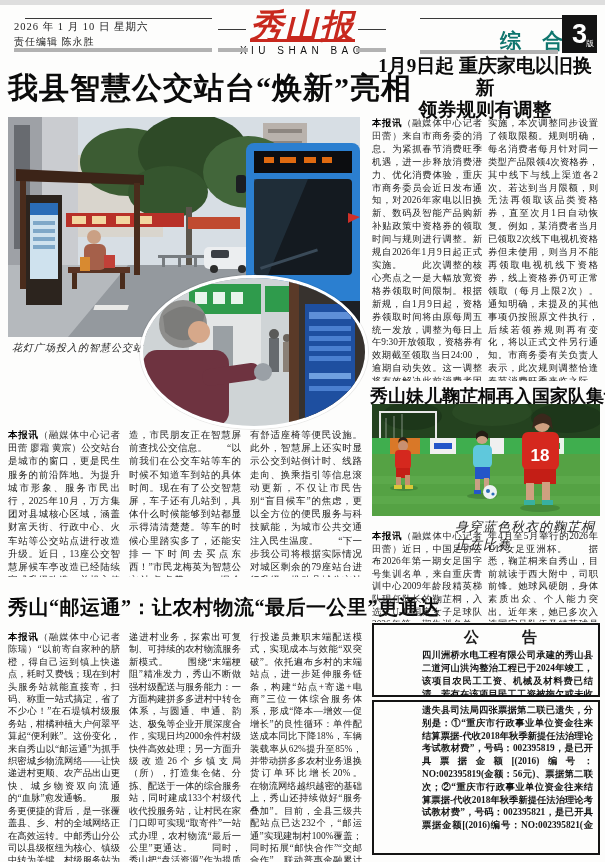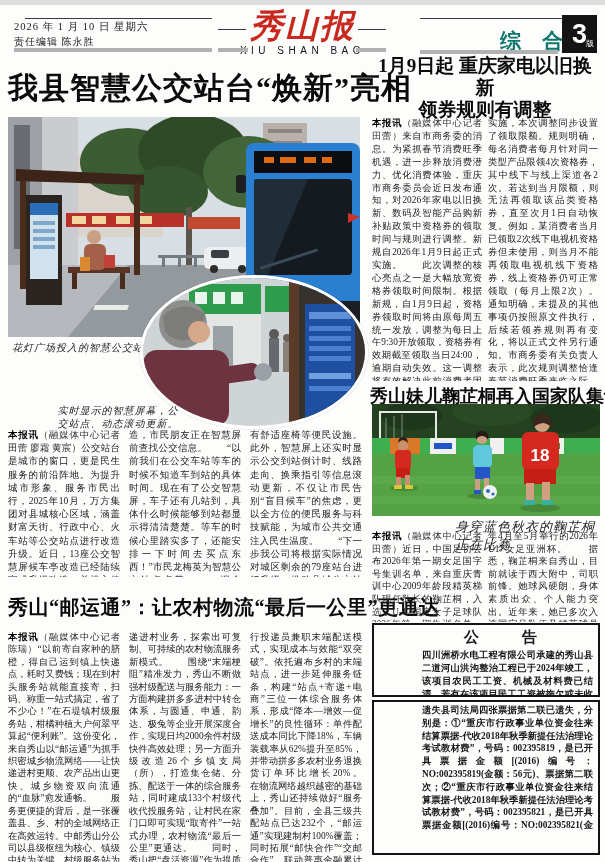--- a/index.html
+++ b/index.html
@@ -47,21 +47,21 @@
 
 <div class="page">
 
   <div class="abs rule" style="left:25px;top:13px;width:187px;"></div>
   <div class="abs date-line" style="left:14px;top:15px;">2026 年 1 月 10 日 星期六</div>
   <div class="abs editor-line" style="left:14px;top:30px;">责任编辑 陈永胜</div>
   <div class="abs graybar" style="left:14px;top:43px;width:198px;"></div>
 
   <div class="abs rule" style="left:218px;top:24px;width:28px;"></div>
   <div class="abs rule" style="left:358px;top:24px;width:28px;"></div>
-  <div class="abs masthead" style="left:225px;top:3px;width:155px;">秀山报</div>
+  <div class="abs masthead" style="left:225px;top:3px;width:155px;text-decoration:underline;">秀山报</div>
   <div class="abs pinyin" style="left:225px;top:40px;width:155px;">XIU SHAN BAO</div>
   <div class="abs graybar" style="left:218px;top:43px;width:30px;"></div>
   <div class="abs graybar" style="left:356px;top:43px;width:30px;"></div>
 
   <div class="abs rule" style="left:420px;top:13px;width:177px;"></div>
   <div class="abs section-label" style="left:500px;top:22px;">综 合</div>
   <div class="abs pagenum-box" style="left:562px;top:10px;width:35px;height:38px;">
     <div class="pagenum">3</div>
     <div class="pageunit">版</div>
   </div>
@@ -187,24 +187,20 @@
       <rect x="166" y="34" width="42" height="7" fill="#5e8fd8"></rect>
       <rect x="166" y="48" width="42" height="5" fill="#4a7fd0"></rect>
         <rect x="166" y="58" width="42" height="5" fill="#4a7fd0"></rect>
       <rect x="166" y="68" width="42" height="5" fill="#4a7fd0"></rect>
         <rect x="166" y="78" width="42" height="5" fill="#4a7fd0"></rect>
       <rect x="166" y="95" width="42" height="6" fill="#6fa0e0"></rect>
         <rect x="166" y="108" width="42" height="5" fill="#4a7fd0"></rect>
     </svg>
   </div>
 
-  <div class="abs caption" style="left:52px;top:399px;width:132px;text-align:center;line-height:13px;">
-    <div>实时显示的智慧屏幕，公</div>
-    <div>交站点、动态滚动更新。</div>
-  </div>
 
   <div class="col bus-col jtext" style="left:8px;top:424px;">
     <span class="lead">本报讯</span><span class="byline">（融媒体中心记者 田蕾 廖霜 黄宸）</span><span>公交站台是城市的窗口，更是民生服务的前沿阵地。为提升城市形象、服务市民出行，2025年10月，万方集团对县城核心区域，涵盖财富天街、行政中心、火车站等公交站点进行改造升级。近日，13座公交智慧屏候车亭改造已经陆续完成升级改造，并投入使用。　　1月7日，记者在县渝秀大道沿线看到，13座公交智慧屏候车亭改造已经完成升级改</span>
   </div>
   <div class="col bus-col jtext" style="left:129px;top:424px;">造，市民朋友正在智慧屏前查找公交信息。　　“以前我们在公交车站等车的时候不知道车到站的具体时间。现在有了公交智慧屏，车子还有几站到，具体什么时候能够到站都显示得清清楚楚。等车的时候心里踏实多了，还能安排一下时间去买点东西！”市民龙梅英为智慧公交站点点赞。　　据介绍，升级后的智慧公交站台候车亭采用钢结构设计，安装了遮阳挡雨顶棚，设</div>
   <div class="col bus-col jtext" style="left:250px;top:424px;">有舒适座椅等便民设施。此外，智慧屏上还实时显示公交到站倒计时、线路走向、换乘指引等信息滚动更新，不仅让市民告别“盲目候车”的焦虑，更以全方位的便民服务与科技赋能，为城市公共交通注入民生温度。　　“下一步我公司将根据实际情况对城区剩余的79座站台进行升级，推动县城公交站台智慧化全覆盖，让市民共享城市发展成果。”万方集团顺弘客运公司副经理张震介绍。</div>
 
   <div class="abs headline-post" style="left:8px;top:589px;width:354px;">秀山“邮运通”：让农村物流“最后一公里”更通达</div>
 
   <div class="col post-col jtext" style="left:8px;top:626px;">

